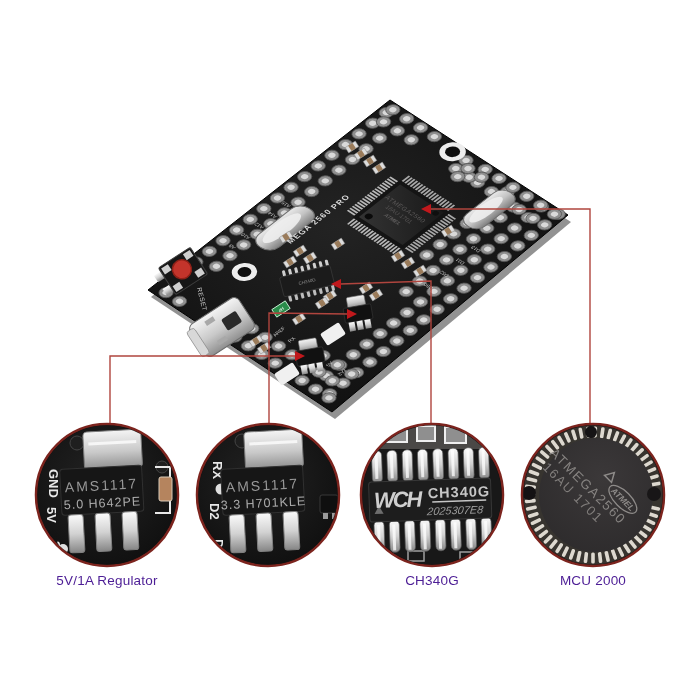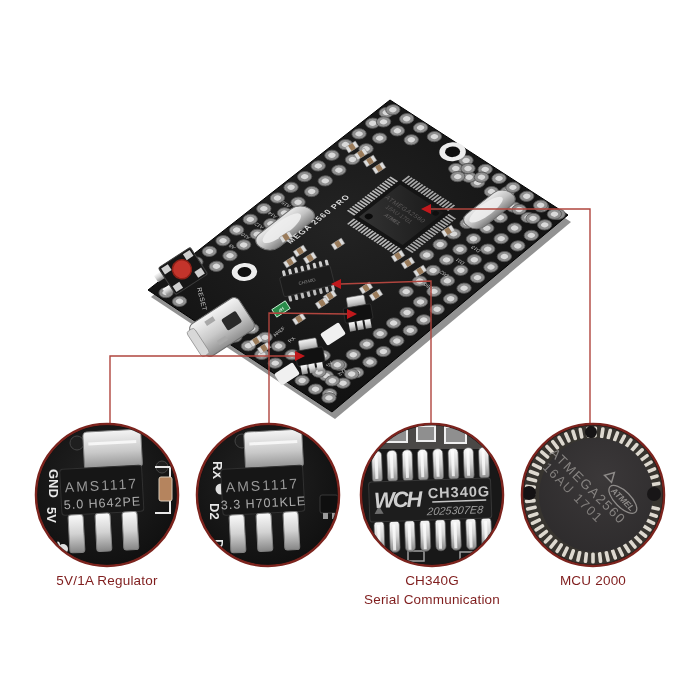--- a/index.html
+++ b/index.html
@@ -1,20 +1,20 @@
 <!DOCTYPE html>
 <html><head>
 <meta charset="utf-8">
 <style>
   html,body{margin:0;padding:0;background:#e9e9e9;}
   #stage{position:relative;width:700px;height:700px;background:#ffffff;overflow:hidden;
          font-family:"Liberation Sans", sans-serif;}
   svg{position:absolute;left:0;top:0;}
   .lbl{position:absolute;width:170px;text-align:center;font-size:13.5px;
-       color:#7f1d1d;letter-spacing:.2px;line-height:19px;}
+       color:#4c1d95;letter-spacing:.2px;line-height:19px;}
 </style>
 </head>
 <body>
 
 <div id="stage">
 <svg width="700" height="700" viewBox="0 0 700 700">
   <defs>
     <linearGradient id="metalV" x1="0" y1="0" x2="0" y2="1">
       <stop offset="0" stop-color="#f4f4f4"></stop>
           <stop offset="0.55" stop-color="#c9c9c9"></stop>
@@ -781,16 +781,15 @@
         <text x="10" y="2" text-anchor="middle" font-size="13.5" fill="#868381" letter-spacing="1.5">ATMEGA2560</text>
         <text x="4" y="17" text-anchor="middle" font-size="13" fill="#807d7b" letter-spacing="1.5">16AU 1701</text>
       </g>
     </g>
   </g>
 </svg>
 
 <div class="lbl" style="left:22px;top:571px">5V/1A Regulator</div>
 <div class="lbl" style="left:347px;top:571px">
   <div>CH340G</div>
-  <div>Serial Communication</div>
 </div>
 <div class="lbl" style="left:508px;top:571px">MCU 2000</div>
 </div>
 
 </body></html>

